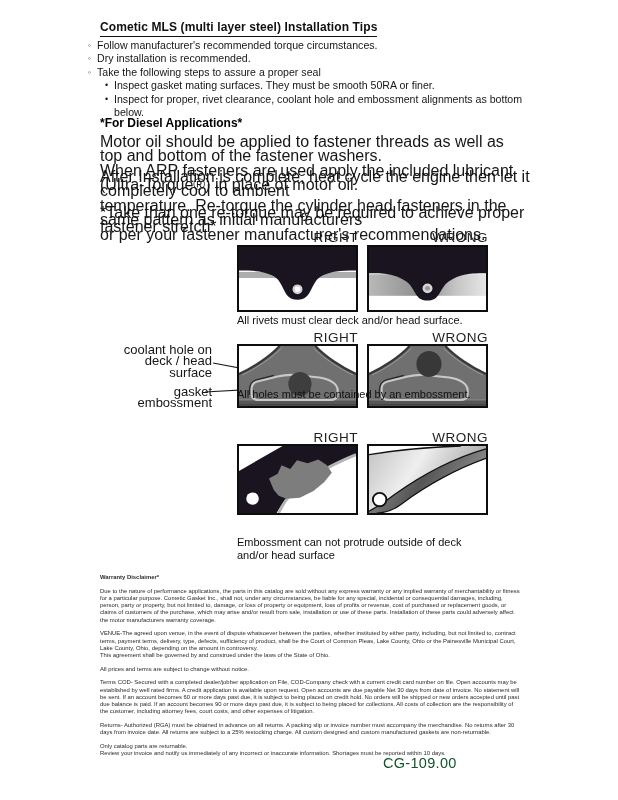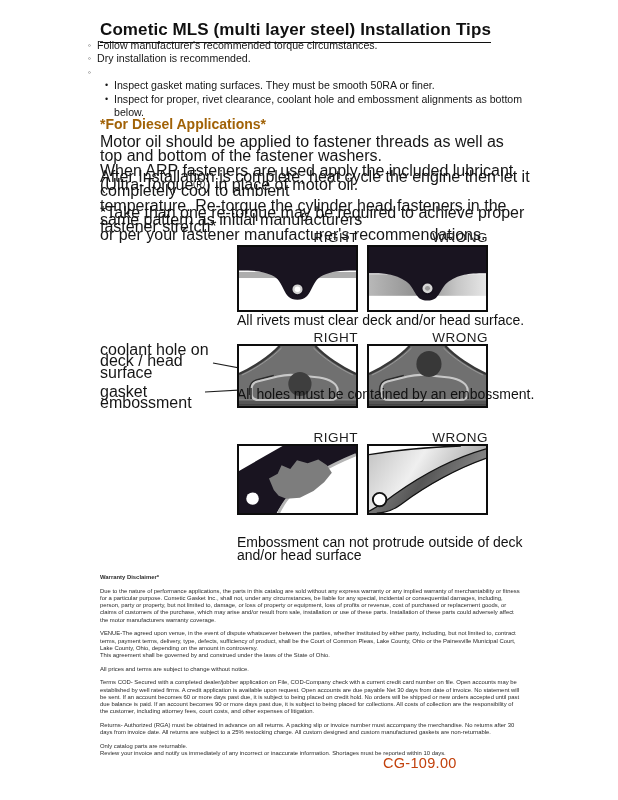--- a/index.html
+++ b/index.html
@@ -2,65 +2,66 @@
 <html><head>
 <meta charset="utf-8">
 <style>
   html,body{margin:0;padding:0;background:#ffffff;}
   .page{
     position:relative;width:618px;height:800px;background:#ffffff;overflow:hidden;
     font-family:"Liberation Sans","DejaVu Sans",sans-serif;color:#1a1a1a;
   }
   .abs{position:absolute;}
   .doc-title{
-    left:100px;top:20px;font-size:17px;font-weight:bold;color:#101010;
+    left:100px;top:20px;font-size:12px;font-weight:bold;color:#101010;
     border-bottom:1.6px solid #101010;padding-bottom:2px;letter-spacing:.1px;
   }
   .tips{left:88px;top:39px;width:445px;font-size:10.6px;line-height:13.4px;color:#161616;}
   .tip-row{display:flex;}
   .tip-row .mk{width:9px;flex:0 0 9px;font-size:8px;line-height:13.4px;color:#161616;}
   .sub .mk{font-size:9px;}
   .sub{padding-left:17px;}
-  .diesel-head{left:100px;top:116px;font-size:14px;font-weight:bold;color:#a16207;}
+  .diesel-head{left:100px;top:116px;font-size:12px;font-weight:bold;color:#000000;}
   .para{left:100px;width:430px;font-size:16px;line-height:14.4px;color:#161616;white-space:pre-line;}
   .p1{top:135px;}
   .p2{top:170px;}
   .pnote{top:206px;}
   .fig-label{font-size:13.5px;color:#1f1f1f;width:121px;text-align:right;letter-spacing:.5px;}
   .panel{
     width:121px;box-sizing:border-box;border:2px solid #0d0d0d;background:#fff;
   }
   .panel svg{display:block;width:100%;height:100%;}
-  .caption{font-size:14px;font-weight:500;color:#111;line-height:12.8px;white-space:pre-line;}
+  .caption{font-size:11px;font-weight:500;color:#111;line-height:12.8px;white-space:pre-line;}
   .annot{
-    width:112px;font-size:16px;line-height:11.3px;color:#161616;white-space:pre-line;
+    width:112px;text-align:right;font-size:13px;line-height:11.3px;color:#161616;white-space:pre-line;
   }
   .legal{left:100px;top:574px;width:420px;font-size:5.9px;line-height:7.25px;color:#2a2a2a;}
   .legal .lp{margin:0 0 6.4px 0;white-space:pre-line;}
   .legal .lh{font-weight:bold;margin:0 0 6.4px 0;}
-  .page-code{left:383px;top:755px;font-size:14.5px;color:#c2410c;letter-spacing:.3px;}
+  .page-code{left:383px;top:755px;font-size:14.5px;color:#14532d;letter-spacing:.3px;}
 </style>
 </head>
 <body>
 
 <div class="page">
 
   <div class="abs doc-title">Cometic MLS (multi layer steel) Installation Tips</div>
 
   <div class="abs tips">
     <div class="tip-row">
       <span class="mk">◦</span>
       <span>Follow manufacturer's recommended torque circumstances.</span>
     </div>
     <div class="tip-row">
       <span class="mk">◦</span>
       <span>Dry installation is recommended.</span>
     </div>
     <div class="tip-row">
       <span class="mk">◦</span>
+      <span>Take the following steps to assure a proper seal</span>
     </div>
     <div class="tip-row sub">
       <span class="mk">•</span>
       <span>Inspect gasket mating surfaces.  They must be smooth 50RA or finer.</span>
     </div>
     <div class="tip-row sub">
       <span class="mk">•</span>
       <span>Inspect for proper, rivet clearance, coolant hole and embossment alignments as bottom below.</span>
     </div>
   </div>

